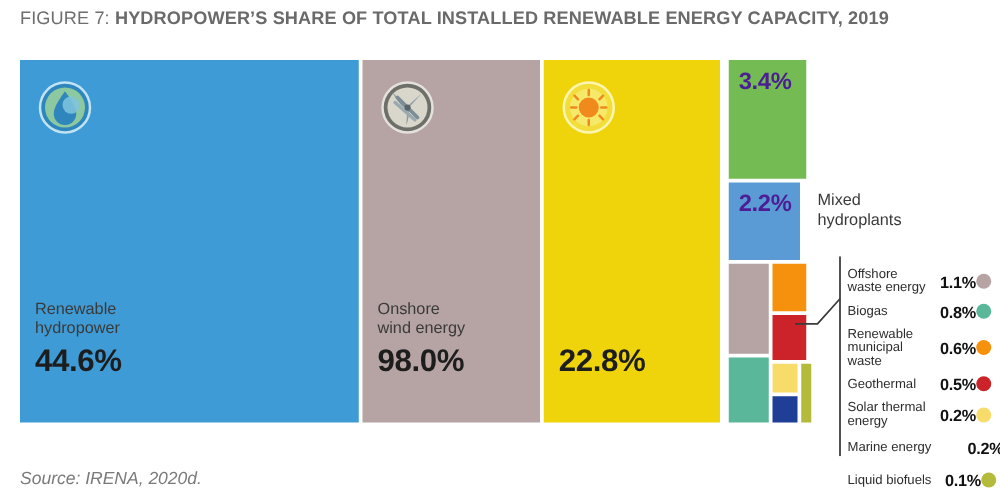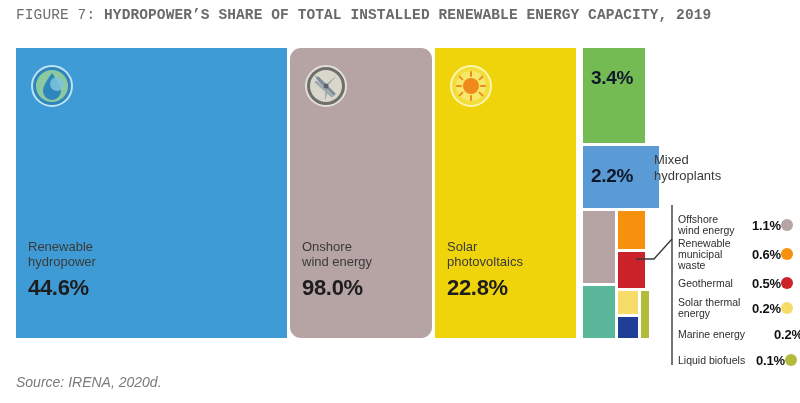--- a/index.html
+++ b/index.html
@@ -17,21 +17,20 @@
 
   
   #chart-title {
     position: absolute;
     left: 16px;
     top: 7px;
     font-size: 14.5px;
     color: #6e6e6e;
     letter-spacing: 0.1px;
     white-space: nowrap;
-    font-family: Liberation Mono, monospace;
   }
   #chart-title .t-prefix {
     font-weight: 400;
   }
   #chart-title .t-main {
     font-weight: 700;
     color: #6a6a6a;
   }
 
   
@@ -53,37 +52,36 @@
     position: absolute;
     left: 12px;
     font-size: 13px;
     color: #3a3a3a;
     line-height: 15px;
     white-space: pre-line;
   }
   .tile-value {
     position: absolute;
     left: 12px;
-    font-size: 22px;
+    font-size: 25px;
     font-weight: 700;
     color: #1d1d1d;
     letter-spacing: -0.3px;
     text-align: right;
   }
 
   
   .side-value {
     position: absolute;
     left: 8px;
     top: 7px;
     font-size: 19px;
     font-weight: 700;
-    color: #0f172a;
+    color: #4c1d95;
     letter-spacing: -0.3px;
-    margin-top: 12px;
   }
   .side-label {
     position: absolute;
     font-size: 13px;
     color: #3a3a3a;
     line-height: 16px;
     white-space: pre-line;
   }
 
   
@@ -167,21 +165,21 @@
         <circle cx="22" cy="22" r="16" fill="#8cc9a0"></circle>
         <path d="M22 9 C15 19 13 23 13 27 a9 9 0 0 0 18 0 c0-4-2-8-9-18 z" fill="#2f86bd"></path>
         <path d="M27 13 a7 7 0 1 0 7 7 c0-3-3-6-7-7 z" fill="#7fc4dd" opacity="0.85"></path>
       </svg>
     </span>
     <span class="tile-label" style="top:191px;">Renewable
 hydropower</span>
     <span class="tile-value" style="top:227px;">44.6%</span>
   </div>
 
-  <div class="tile" style="left:274px; top:0px; width:142px; height:290px; background:#b6a3a3;border-radius:11px;">
+  <div class="tile" style="left:274px; top:0px; width:142px; height:290px; background:#b6a3a3;">
     <span class="tile-icon">
       <svg viewBox="0 0 44 44" width="44" height="44">
         <circle cx="22" cy="22" r="20" fill="#6f6f6a" stroke="#e4e0dc" stroke-width="2"></circle>
         <circle cx="22" cy="22" r="16" fill="#d9d7cc"></circle>
         <path d="M21 21 L10 10 Q14 18 19 22 z" fill="#8b9aa3"></path>
         <path d="M22 21 L33 11 Q27 18 23 22 z" fill="#8b9aa3"></path>
         <path d="M22 22 L21 36 Q24 29 23 22 z" fill="#8b9aa3"></path>
         <path d="M14 14 L30 30" stroke="#7d8d96" stroke-width="3" stroke-linecap="round"></path>
         <path d="M12 18 L28 32" stroke="#9aa8af" stroke-width="2.5" stroke-linecap="round"></path>
         <circle cx="22" cy="22" r="2.5" fill="#5a6369"></circle>
@@ -205,30 +203,28 @@
             <rect x="7" y="21" width="6" height="2" rx="1"></rect>
             <rect x="31" y="21" width="6" height="2" rx="1"></rect>
             <rect x="11" y="11" width="2" height="6" rx="1" transform="rotate(-45 12 14)"></rect>
             <rect x="31" y="27" width="2" height="6" rx="1" transform="rotate(-45 32 30)"></rect>
             <rect x="31" y="11" width="2" height="6" rx="1" transform="rotate(45 32 14)"></rect>
             <rect x="11" y="27" width="2" height="6" rx="1" transform="rotate(45 12 30)"></rect>
           </g>
         </g>
       </svg>
     </span>
-    <span class="tile-label" style="top:191px;">Solar
-photovoltaics</span>
     <span class="tile-value" style="top:227px;">22.8%</span>
   </div>
 
   <div class="tile" style="left:567px; top:0px; width:62px; height:95px; background:#74bb54;">
     <span class="side-value">3.4%</span>
   </div>
 
-  <div class="tile" style="left:567px; top:98px; width:76px; height:62px; background:#5b9bd5;text-align:center;">
+  <div class="tile" style="left:567px; top:98px; width:57px; height:62px; background:#5b9bd5;text-align:center;">
     <span class="side-value">2.2%</span>
   </div>
   <span class="side-label" style="left:638px; top:104px;">Mixed
 hydroplants</span>
 
   <div class="tile" style="left:567px; top:163px; width:32px; height:72px; background:#b6a3a3;"></div>
 
   <div class="tile" style="left:602px; top:163px; width:27px; height:38px; background:#f5910c;"></div>
 
   <div class="tile" style="left:602px; top:204px; width:27px; height:36px; background:#cc2229;"></div>
@@ -243,23 +239,28 @@
 </div>
 
 <svg id="leader" viewBox="0 0 50 160">
   <path d="M36 0 L36 160" stroke="#3a3a3a" stroke-width="1.4" fill="none"></path>
   <path d="M36 34 L18 54 L0 54" stroke="#3a3a3a" stroke-width="1.4" fill="none"></path>
 </svg>
 
 <div id="legend">
   <div class="legend-row">
     <span class="legend-name">Offshore
-wind energy</span>
+waste energy</span>
     <span class="legend-val">1.1%</span>
     <span class="legend-dot" style="background:#b6a3a3;"></span>
+  </div>
+  <div class="legend-row">
+    <span class="legend-name">Biogas</span>
+    <span class="legend-val">0.8%</span>
+    <span class="legend-dot" style="background:#5bb79a;"></span>
   </div>
   <div class="legend-row" style="height:34px;">
     <span class="legend-name">Renewable
 municipal
 waste</span>
     <span class="legend-val">0.6%</span>
     <span class="legend-dot" style="background:#f5910c;"></span>
   </div>
   <div class="legend-row">
     <span class="legend-name">Geothermal</span>

